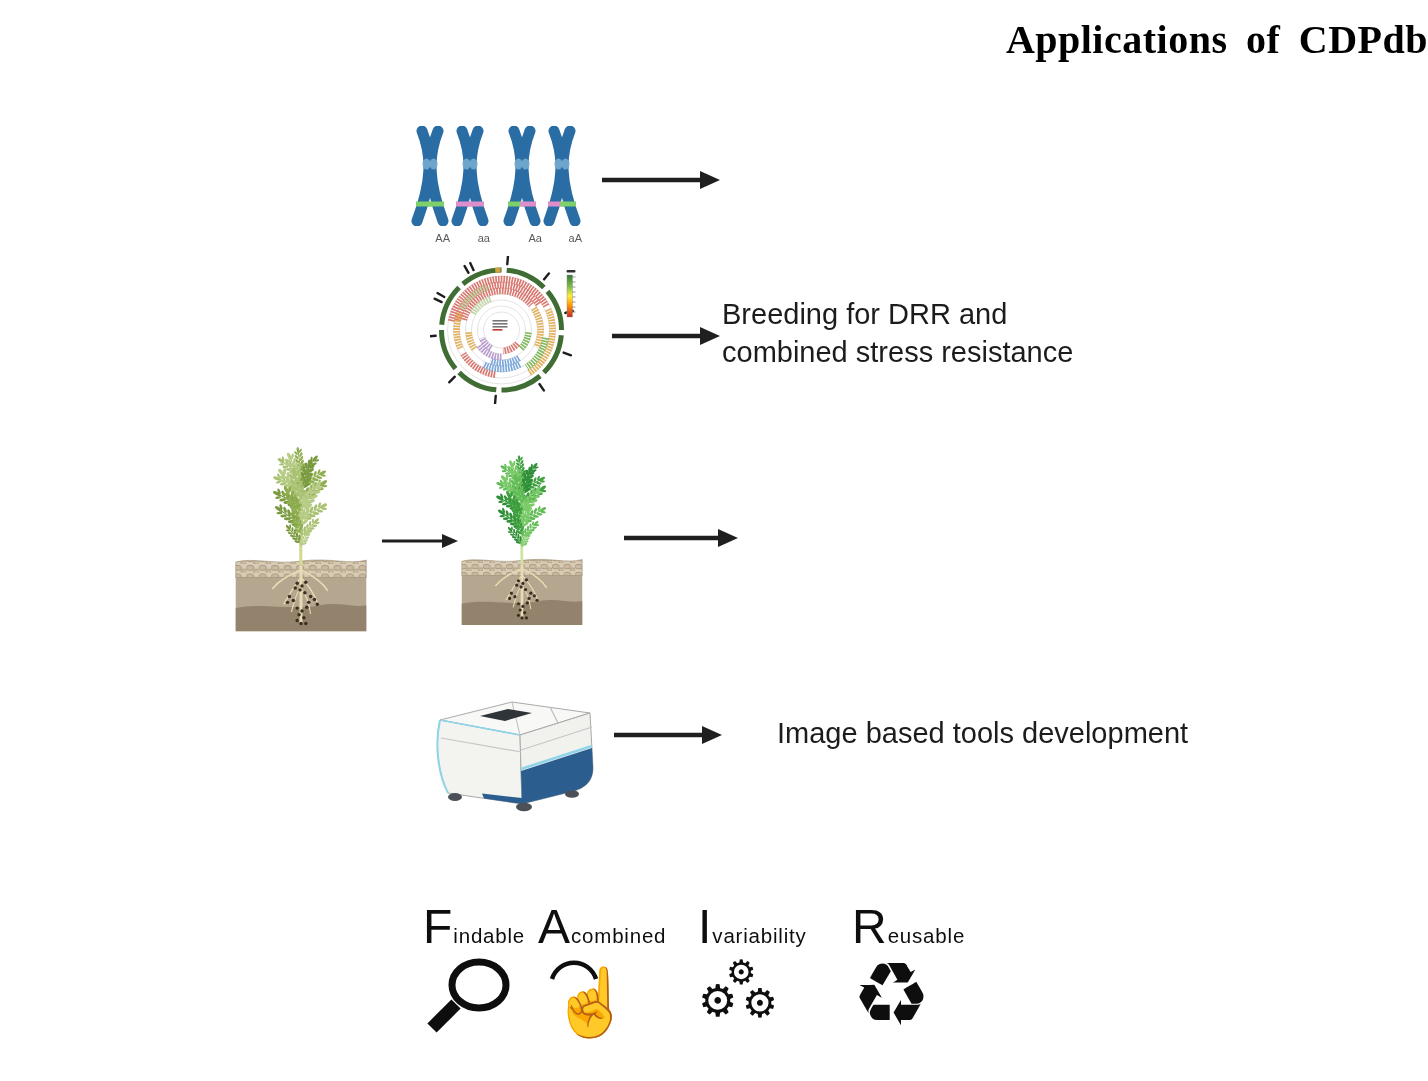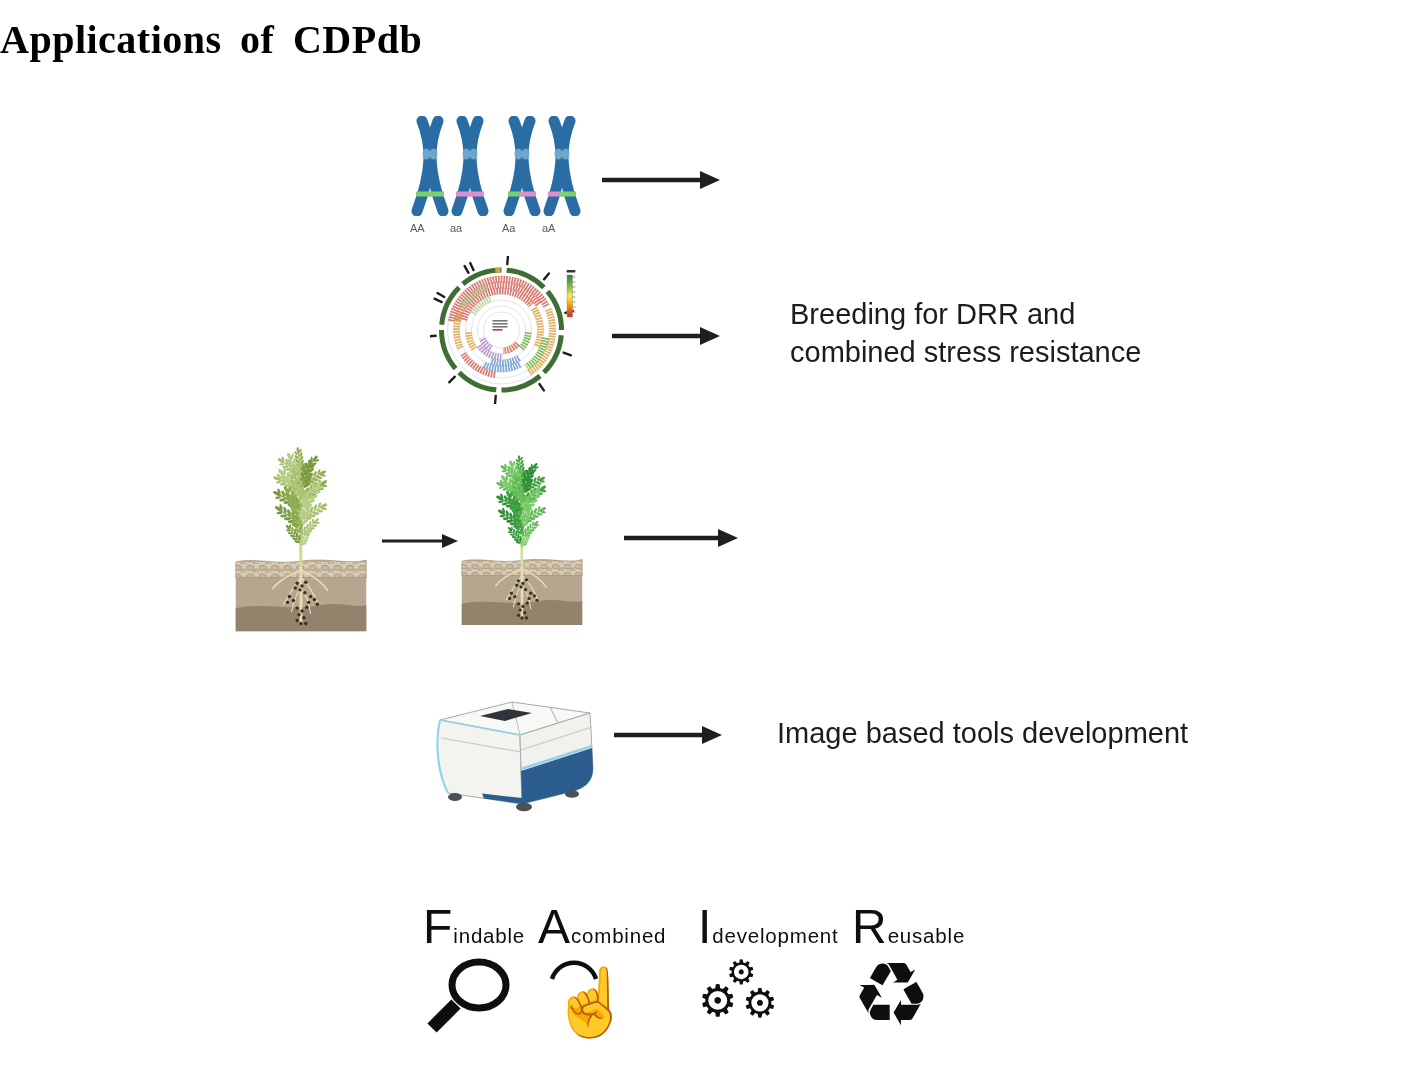--- a/index.html
+++ b/index.html
@@ -1,32 +1,32 @@
 <!DOCTYPE html>
 <html style="--title-text: #000000; --caption-text: #1c1c1c; --arrow: #1f1f1f; --chromosome-blue: #2a6da5; --centromere-blue: #72a9cf; --band-green: #7ed06a; --band-pink: #dd8ecb; --fair-black: #0e0e0e; --circos-ring-green: #3f6d33; --soil-light: #d8ccb6; --soil-mid: #b5a68f; --soil-dark: #93826c; --root: #e9dcb4; --machine-blue: #2c5d8f; --machine-trim: #8fd4e8;"><head>
 <meta charset="utf-8">
 <style>
   html,body{margin:0;padding:0;background:#ffffff;}
   .canvas{position:relative;width:1428px;height:1081px;background:#ffffff;overflow:hidden;
           font-family:"Liberation Sans",sans-serif;}
 
-  .title{position:absolute;left:0;right:0;top:16px;text-align:left;
+  .title{position:absolute;left:0;right:0;top:16px;text-align:right;
          font-family:"Liberation Serif",serif;font-weight:bold;font-size:40px;
          word-spacing:8px;letter-spacing:.5px;color:var(--title-text,#000);}
 
   .caption{position:absolute;white-space:pre-line;font-size:29px;line-height:38px;
            color:var(--caption-text,#1c1c1c);}
 
   .arrow-svg line{stroke:var(--arrow,#1f1f1f);stroke-width:4.5;}
   .arrow-svg polygon{fill:var(--arrow,#1f1f1f);}
   .arrow-svg.small line{stroke-width:3.2;}
 
   
   .chromo-row{position:absolute;left:410px;top:116px;width:176px;height:120px;}
-  .chromo-unit{position:absolute;top:0;width:40px;text-align:left;}
+  .chromo-unit{position:absolute;top:10px;width:40px;text-align:right;}
   .chromatid{fill:none;stroke:var(--chromosome-blue,#2a6da5);stroke-width:11;stroke-linecap:round;}
   .centromere{fill:var(--centromere-blue,#72a9cf);opacity:.95;}
   .genotype-label{font-size:11px;color:#5a5a5a;margin-top:2px;}
 
   
   #circos-svg{position:absolute;left:430px;top:256px;}
 
   
   .plant-svg{position:absolute;}
 
@@ -167,21 +167,21 @@
           <line x1="141" y1="46" x2="144" y2="46"></line>
         <line x1="141" y1="51" x2="144" y2="51"></line>
           <line x1="141" y1="56" x2="144" y2="56"></line>
       </g>
     </g>
   </svg>
   <svg class="arrow-svg" style="position:absolute;left:610px;top:323px" width="112" height="26" viewBox="0 0 112 26">
     <line x1="2" y1="13" x2="91" y2="13"></line>
       <polygon points="90,4 110,13 90,22"></polygon>
   </svg>
-  <div class="caption" style="left:790px;top:295px">Breeding for DRR and
+  <div class="caption" style="left:722px;top:295px">Breeding for DRR and
 combined stress resistance</div>
 
   <svg id="plant-left" class="plant-svg" style="left:230px;top:443px" width="142" height="192" viewBox="0 0 140 200">
       <defs>
         <pattern id="pebL" width="13" height="9" patternUnits="userSpaceOnUse">
         <rect width="13" height="9" fill="#d8ccb6"></rect>
         <ellipse cx="4" cy="4" rx="4" ry="2.6" fill="#cbbaa0" stroke="#9b8b72" stroke-width="0.8"></ellipse>
         <ellipse cx="10.5" cy="7.5" rx="3" ry="2" fill="#cbbaa0" stroke="#9b8b72" stroke-width="0.8"></ellipse>
       </pattern>
       </defs>
@@ -882,21 +882,21 @@
       <svg class="hand-arc" width="60" height="26" viewBox="0 0 60 26">
         <path d="M8,24 A23,23 0 0 1 52,24" fill="none" stroke="#0e0e0e" stroke-width="4.5"></path>
       </svg>
       <span class="hand-glyph">☝</span>
     </div>
   </div>
 
   <div class="fair-item" style="left:698px">
     <div class="fair-label">
       <span class="fair-initial">I</span>
-        <span class="fair-rest">development</span>
+        <span class="fair-rest">variability</span>
     </div>
     <div class="fair-icon" style="width:100px">
       <span class="gear-glyph" style="left:28px;top:0;font-size:34px">⚙</span>
       <span class="gear-glyph" style="left:0;top:24px;font-size:44px">⚙</span>
       <span class="gear-glyph" style="left:44px;top:28px;font-size:40px">⚙</span>
     </div>
   </div>
 
   <div class="fair-item" style="left:852px">
     <div class="fair-label">

